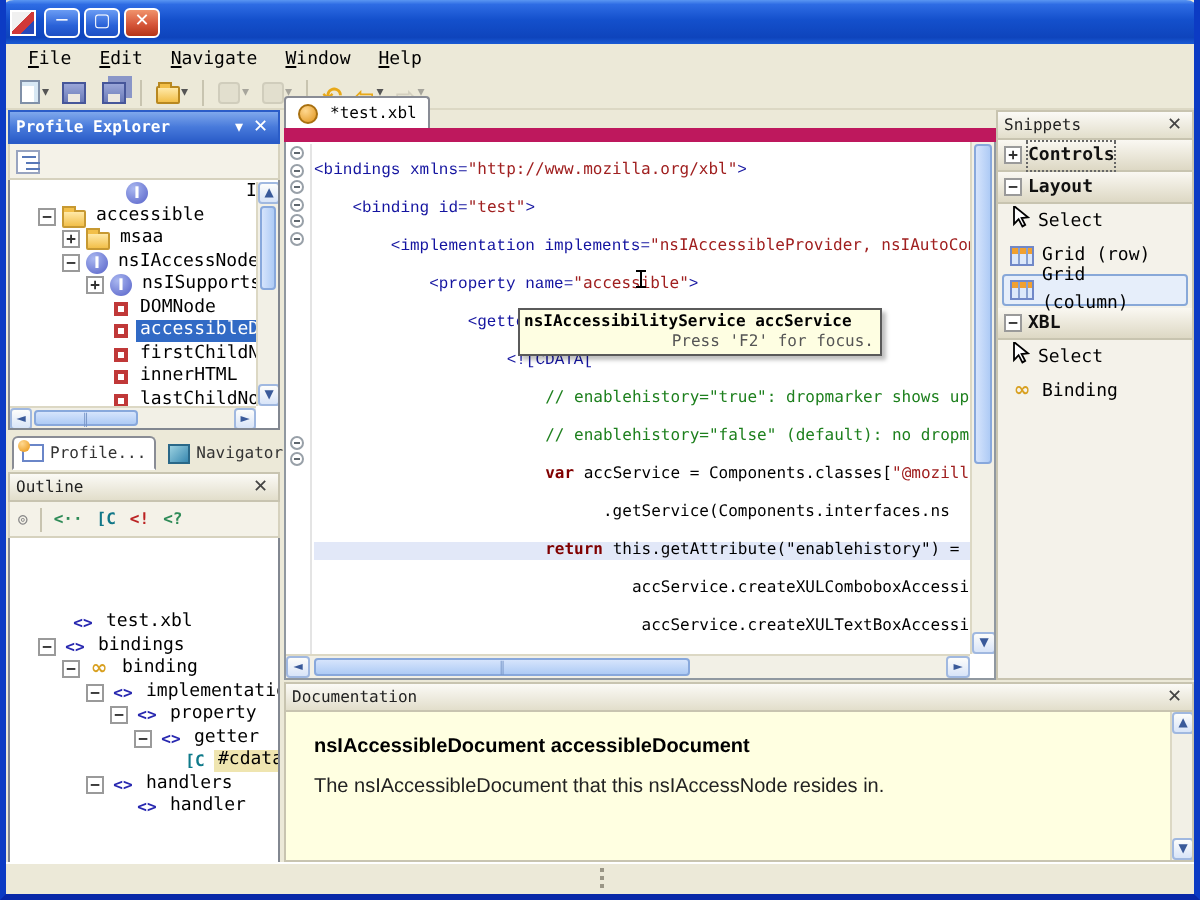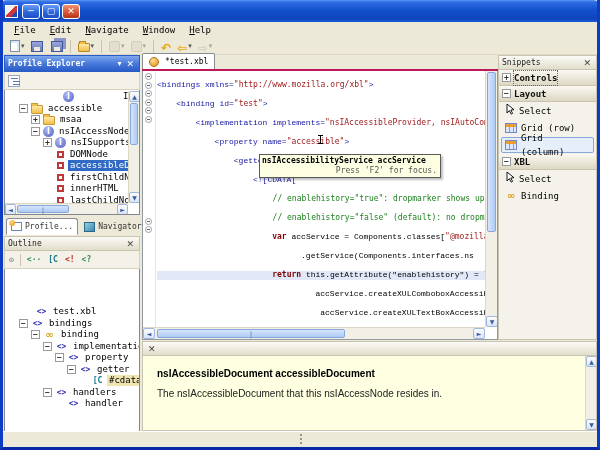--- a/index.html
+++ b/index.html
@@ -104,34 +104,34 @@
   
   .ptabs{height:20px;flex:none;display:flex;align-items:flex-end;padding:0 2px;gap:1px;background:#ECE9D8;}
   .ptab{display:flex;align-items:center;height:17px;padding:0 4px;font:8px/16px "DejaVu Sans Mono",monospace;color:#333;
     border:1px solid transparent;white-space:nowrap;}
   .ptab.active{background:#fff;border-color:#898C95;border-bottom-color:#fff;border-radius:3px 3px 0 0;}
   .ti-navigator{width:11px;height:10px;background:linear-gradient(135deg,#9ad0e0,#3888b0);border:1px solid #2a6888;}
   .ti-profile{width:11px;height:9px;background:#fff;border:1px solid #6a86c8;}
   .ti-profile::before{content:"";position:absolute;top:-3px;left:-3px;width:6px;height:6px;border-radius:50%;
     background:radial-gradient(circle at 35% 30%,#ffd890,#e8930f);}
   
-  .etabs{height:16px;flex:none;display:flex;align-items:flex-end;background:#ECE9D8;border-bottom:2px solid #be185d;}
+  .etabs{height:16px;flex:none;display:flex;align-items:flex-end;background:#ECE9D8;border-bottom:7px solid #be185d;}
   .etab{display:flex;align-items:center;gap:3px;height:16px;padding:0 6px;background:#fff;
     border:1px solid #898C95;border-bottom:none;border-radius:2px 2px 0 0;font:8px/14px "DejaVu Sans Mono",monospace;}
   .ti-xbl-file{width:10px;height:10px;border-radius:50%;background:radial-gradient(circle at 35% 30%,#ffd890,#e0941c);border:1px solid #a87010;}
   .editor{position:relative;flex:1;background:#fff;border:1px solid #9098A0;border-top:none;overflow:hidden;}
   .gutter{position:absolute;left:0;top:1px;bottom:12px;width:13px;background:#fff;border-right:1px solid #E4E4E4;}
   .grow{height:8.5px;position:relative;}
   .grow .fold{position:absolute;left:2px;top:1px;width:7px;height:7px;border:1px solid #98A0A8;border-radius:50%;background:#fff;}
   .grow .fold::after{content:"";position:absolute;left:1px;top:2px;width:3px;height:1px;background:#60686F;}
   .code{position:absolute;left:14px;top:1px;right:12px;bottom:12px;overflow:hidden;}
   .cline{white-space:pre;font:8px/8.5px "DejaVu Sans Mono",monospace;height:8.5px;min-width:100%;display:inline-block;}
   .clwrap{white-space:pre;}
   .cline.hl{background:#E2E8F8;}
-  .st{color:#1414A0;font-family:Liberation Mono, monospace;} .ss{color:#A02020;} .sc{color:#1E801E;} .sk{color:#800000;font-weight:bold;} .sp{color:#000;font-family:Liberation Mono, monospace;}
+  .st{color:#1414A0;font-family:Liberation Mono, monospace;} .ss{color:#A02020;} .sc{color:#1E801E;} .sk{color:#800000;font-weight:bold;} .sp{color:#000;}
   .editor .sbv{top:0;bottom:12px;width:12px;}
   .editor .sbh{height:12px;right:12px;}
   .tooltip{position:absolute;left:116px;top:83px;width:182px;background:#FEFEE2;border:1px solid #5A5A5A;z-index:6;
     box-shadow:2px 2px 2px rgba(0,0,0,.25);}
   .tt1{font:bold 8px/11px "DejaVu Sans Mono",monospace;color:#000;padding:0 2px;white-space:nowrap;overflow:hidden;}
   .tt2{font:8px/10px "DejaVu Sans Mono",monospace;color:#555;text-align:right;padding:0 3px 1px 0;white-space:nowrap;}
   .ibeam{position:absolute;left:177px;top:64px;width:1px;height:9px;background:#000;z-index:5;}
   .ibeam::before,.ibeam::after{content:"";position:absolute;left:-2px;width:5px;height:1px;background:#000;}
   .ibeam::before{top:0;} .ibeam::after{bottom:0;}
   
@@ -495,20 +495,21 @@
           </div>
           <div class="sitem">
             <span class="si si-binding"></span>
             <span>Binding</span>
           </div>
         </div>
     </div>
 
     <div class="panel" id="docs">
       <div class="vhead">
+        <span class="vtitle">Documentation</span>
         <span class="vx">✕</span>
       </div>
       <div class="dbody">
         <div class="dheading">nsIAccessibleDocument accessibleDocument</div>
         <div class="dtext">The nsIAccessibleDocument that this nsIAccessNode resides in.</div>
         <div class="sbv" style="bottom:0;">
           <span class="sbtn" style="top:0;">▲</span>
           <span class="sbtn" style="bottom:0;">▼</span>
         </div>
       </div>

